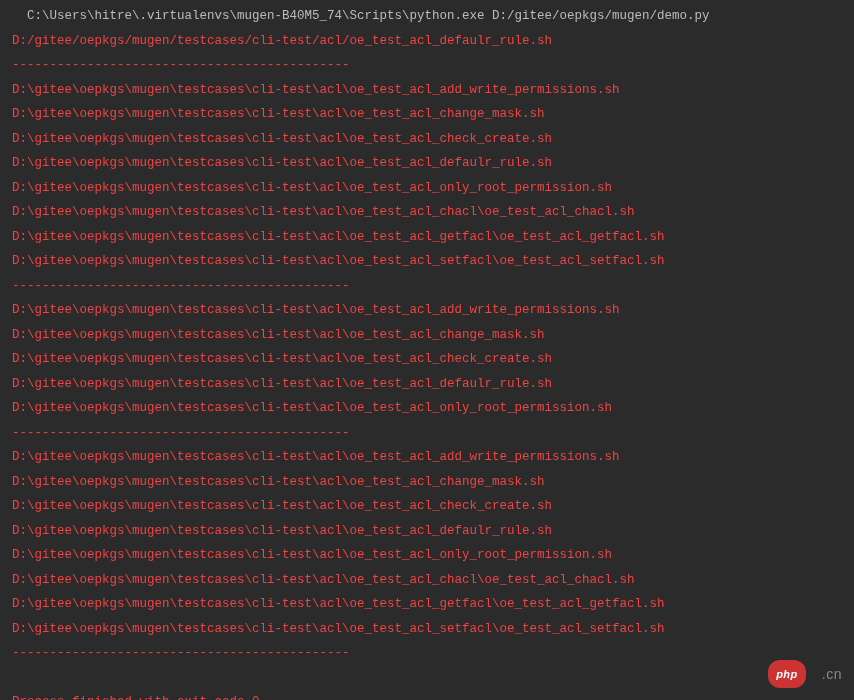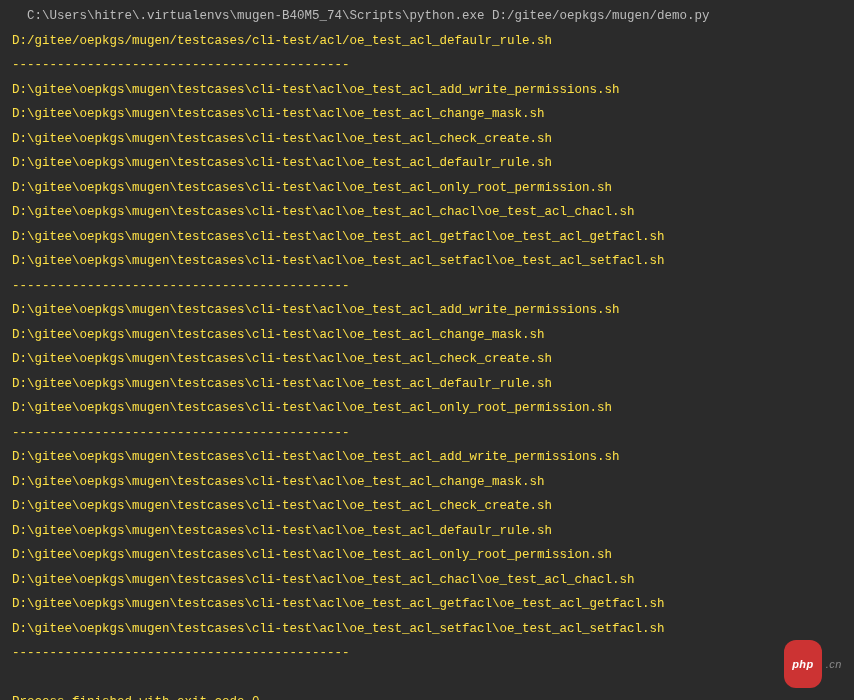--- a/index.html
+++ b/index.html
@@ -14,52 +14,51 @@
       color: #a9b7c6;
       width: 854px;
       height: 700px;
       overflow: hidden;
       position: relative;
       padding: 4px 0 0 12px;
       line-height: 24.5px;
     }
     .line {
       white-space: pre;
-      color: #fde047;
+      color: #ef4444;
     }
     .cmd-line {
       color: #bbbbbb;
       margin-left: 15px;
     }
     .watermark {
       position: absolute;
       bottom: 12px;
       right: 12px;
       display: flex;
       align-items: center;
     }
     .watermark-badge {
       display: inline-flex;
       align-items: center;
       background: #cc3333;
       border-radius: 12px;
-      padding: 12px 8px;
+      padding: 2px 8px;
       color: #ffffff;
       font-family: Arial, sans-serif;
       font-size: 11px;
       font-weight: bold;
       font-style: italic;
       letter-spacing: 0.5px;
     }
     .watermark-suffix {
       color: #888888;
       font-family: Arial, sans-serif;
-      font-size: 11px;
-      font-style: italic;
-      margin-left: 4px;
+      font-size: 14px;
+      margin-left: 16px;
       letter-spacing: 0.5px;
     }
   </style>
 </head>
 <body>
 
 <div class="line cmd-line">C:\Users\hitre\.virtualenvs\mugen-B40M5_74\Scripts\python.exe D:/gitee/oepkgs/mugen/demo.py</div>
 <div class="line">D:/gitee/oepkgs/mugen/testcases/cli-test/acl/oe_test_acl_defaulr_rule.sh</div>
 <div class="line">---------------------------------------------</div>
 <div class="line">D:\gitee\oepkgs\mugen\testcases\cli-test\acl\oe_test_acl_add_write_permissions.sh</div>

